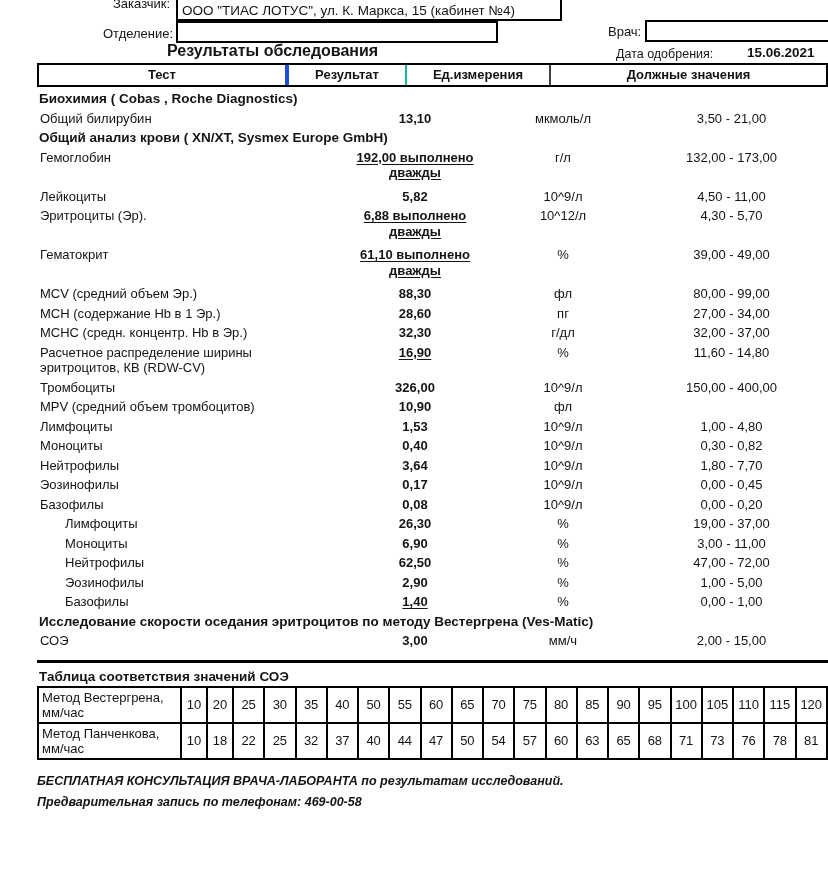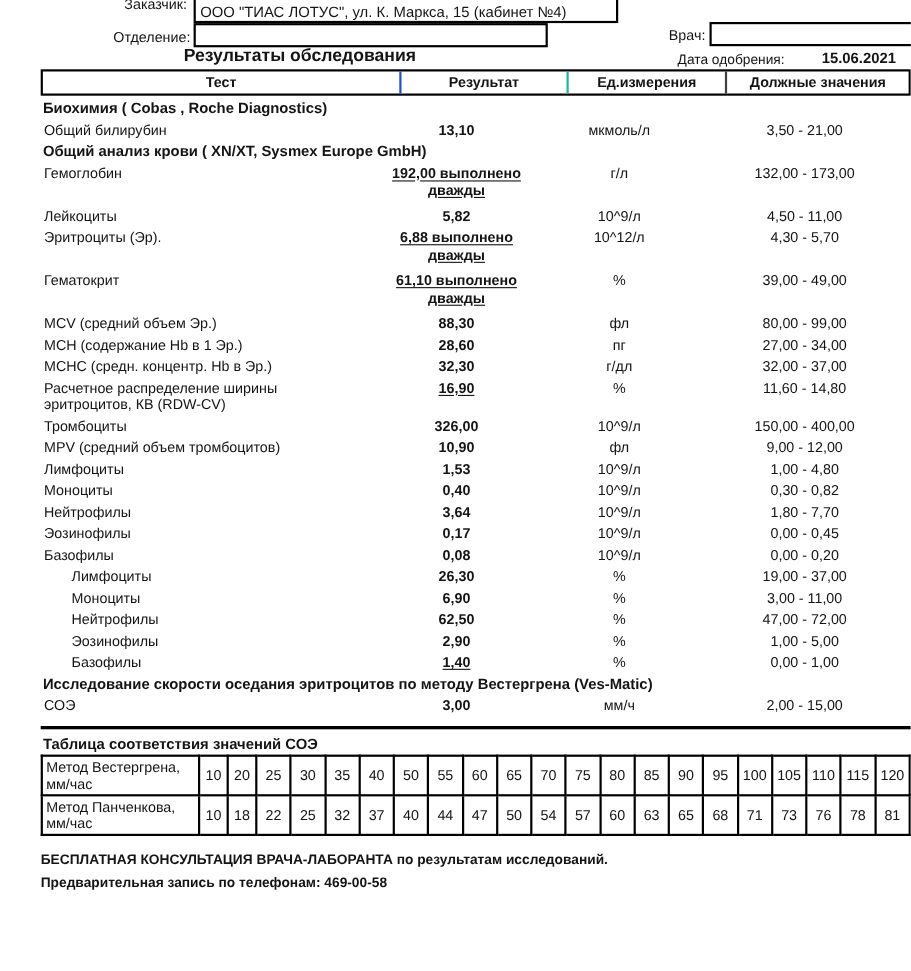--- a/index.html
+++ b/index.html
@@ -18,43 +18,43 @@
   .box-customer .val{font-size:13.5px;white-space:nowrap;}
   .box-department{left:176px;top:21px;width:322px;height:22px;}
   .box-doctor{left:645px;top:20px;width:190px;height:22px;}
   .results-title{position:absolute;left:167px;top:42px;font-size:16px;font-weight:bold;white-space:nowrap;}
   .approve-label{position:absolute;left:616px;top:47px;font-size:12.5px;white-space:nowrap;}
   .approve-value{position:absolute;left:747px;top:45px;font-size:13.5px;font-weight:bold;white-space:nowrap;}
   
   .content{position:absolute;top:63px;left:37px;width:791px;}
   .thead{display:flex;border:2px solid #000;box-sizing:border-box;font-weight:bold;font-size:13px;text-align:center;}
   .thead .hc{padding:2px 0 3px 0;box-sizing:border-box;}
-  .hc1{width:324px;}
-  .hc2{width:152px;border-left:2px solid #1d4ed8;}
+  .hc1{width:246px;}
+  .hc2{width:120px;border-left:4px solid #1d4ed8;}
   .hc3{width:144px;border-left:2px solid #14b8a6;}
   .hc4{flex:1;border-left:2px solid #404040;}
   .tbody{margin-top:2px;font-size:13px;line-height:15.5px;}
   .section-row{font-size:13.5px;font-weight:bold;padding:2px 0 2px 2px;}
   .t-row{display:flex;}
   .c-name{width:302px;box-sizing:border-box;padding:2px 8px 2px 3px;}
   .t-row.indent .c-name{padding-left:28px;}
   .c-result{width:152px;text-align:center;font-weight:bold;padding:2px 0;}
   .c-unit{width:144px;text-align:center;padding:2px 0;}
   .c-range{flex:1;text-align:center;padding:2px 0;}
   .t-row.flagged .c-result .rv{text-decoration:underline;text-underline-offset:2px;}
   .t-row.tall{margin-bottom:4px;}
   
   .rule{height:3px;background:#000;margin-top:9px;}
   .soe-title{font-size:13.5px;font-weight:bold;margin:6px 0 2px 2px;}
   table.soe{border-collapse:collapse;table-layout:fixed;width:791px;}
   table.soe td{border:2px solid #000;font-size:13px;line-height:15px;padding:2px 1px;text-align:center;vertical-align:middle;height:32px;box-sizing:border-box;}
   table.soe td.lab{text-align:left;padding-left:3px;width:143px;}
   table.soe td.n1{width:26px;}
   
-  .footer{margin-top:12px;font-size:12.5px;font-weight:bold;line-height:19px;}
+  .footer{margin-top:12px;font-size:12.5px;font-weight:bold;font-style:italic;line-height:19px;}
   .footer div{margin-bottom:2px;}
 </style>
 </head>
 <body>
 
 <div class="form-header">
   <span class="fld-label lbl-customer">Заказчик:</span>
   <div class="fld-box box-customer">
     <span class="val">ООО "ТИАС ЛОТУС", ул. К. Маркса, 15 (кабинет №4)</span>
   </div>
@@ -134,21 +134,20 @@
       <div class="t-row">
         <div class="c-name">Тромбоциты</div>
         <div class="c-result"><span class="rv">326,00</span></div>
         <div class="c-unit">10^9/л</div>
         <div class="c-range">150,00 - 400,00</div>
       </div>
       <div class="t-row">
         <div class="c-name">MPV (средний объем тромбоцитов)</div>
         <div class="c-result"><span class="rv">10,90</span></div>
         <div class="c-unit">фл</div>
-        <div class="c-range">9,00 - 12,00</div>
       </div>
       <div class="t-row">
         <div class="c-name">Лимфоциты</div>
         <div class="c-result"><span class="rv">1,53</span></div>
         <div class="c-unit">10^9/л</div>
         <div class="c-range">1,00 - 4,80</div>
       </div>
       <div class="t-row">
         <div class="c-name">Моноциты</div>
         <div class="c-result"><span class="rv">0,40</span></div>

